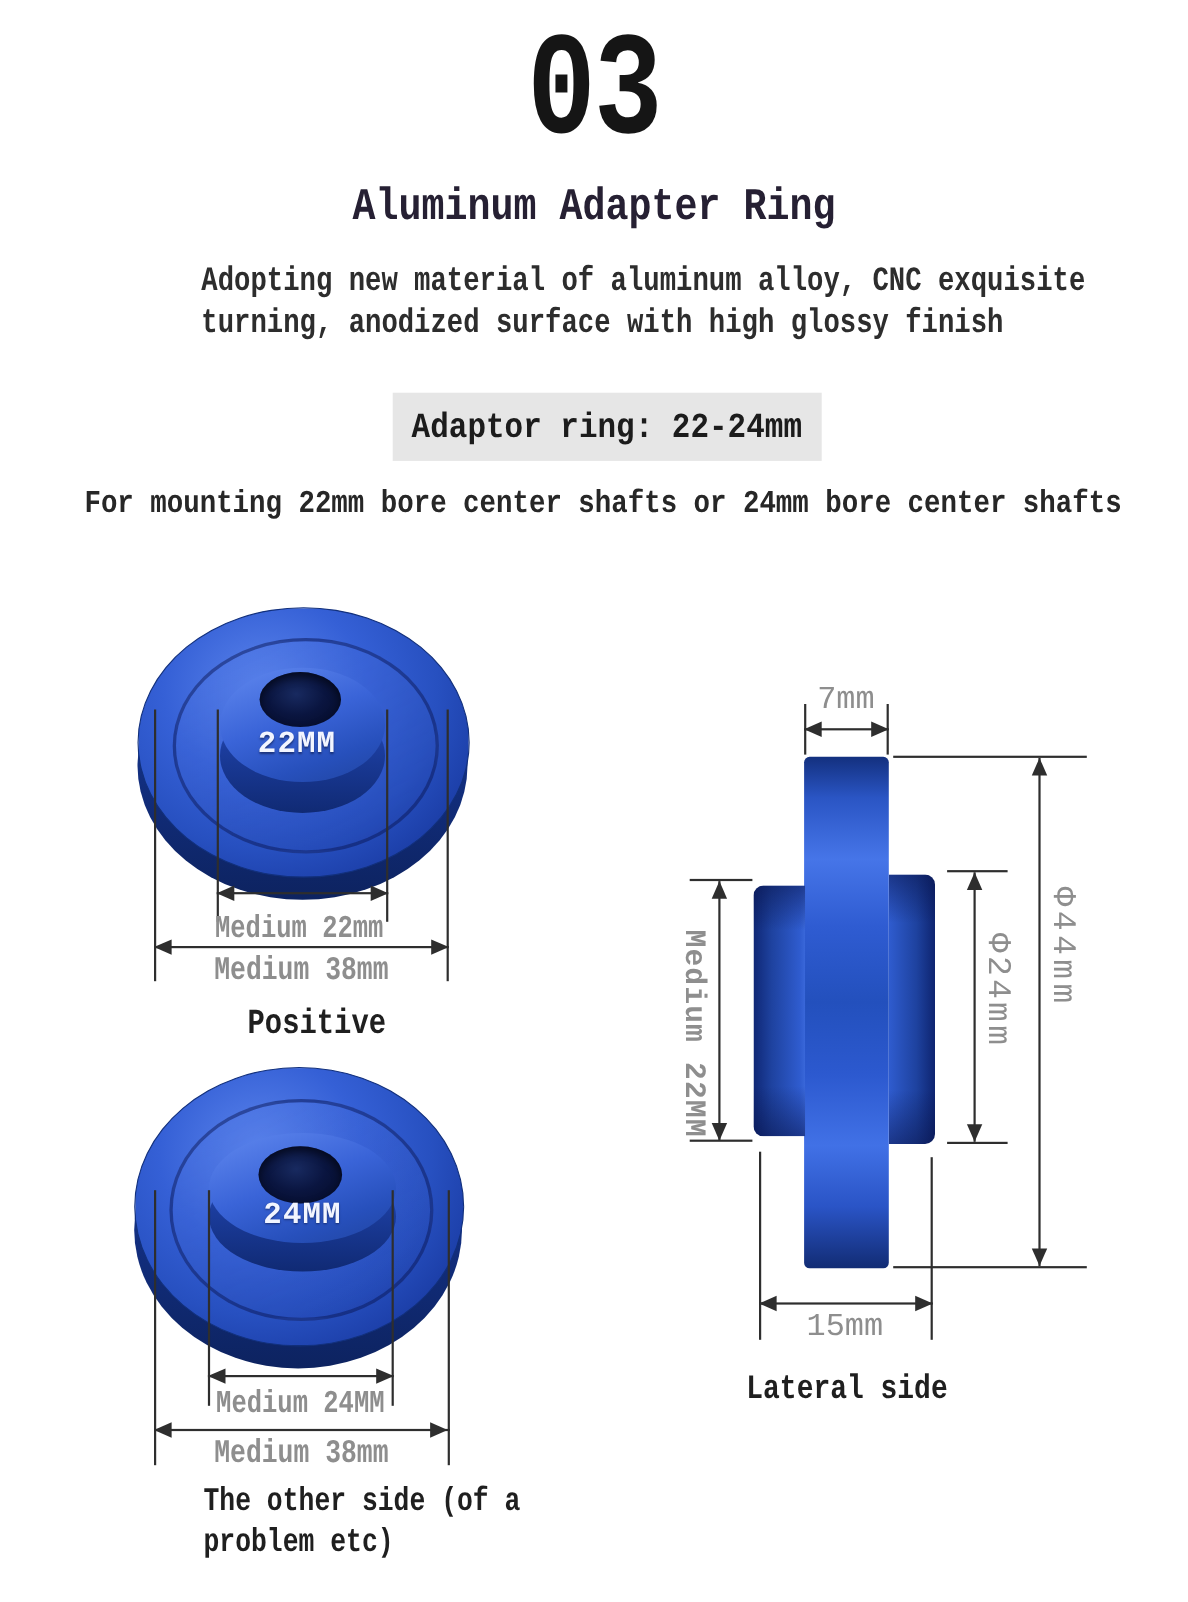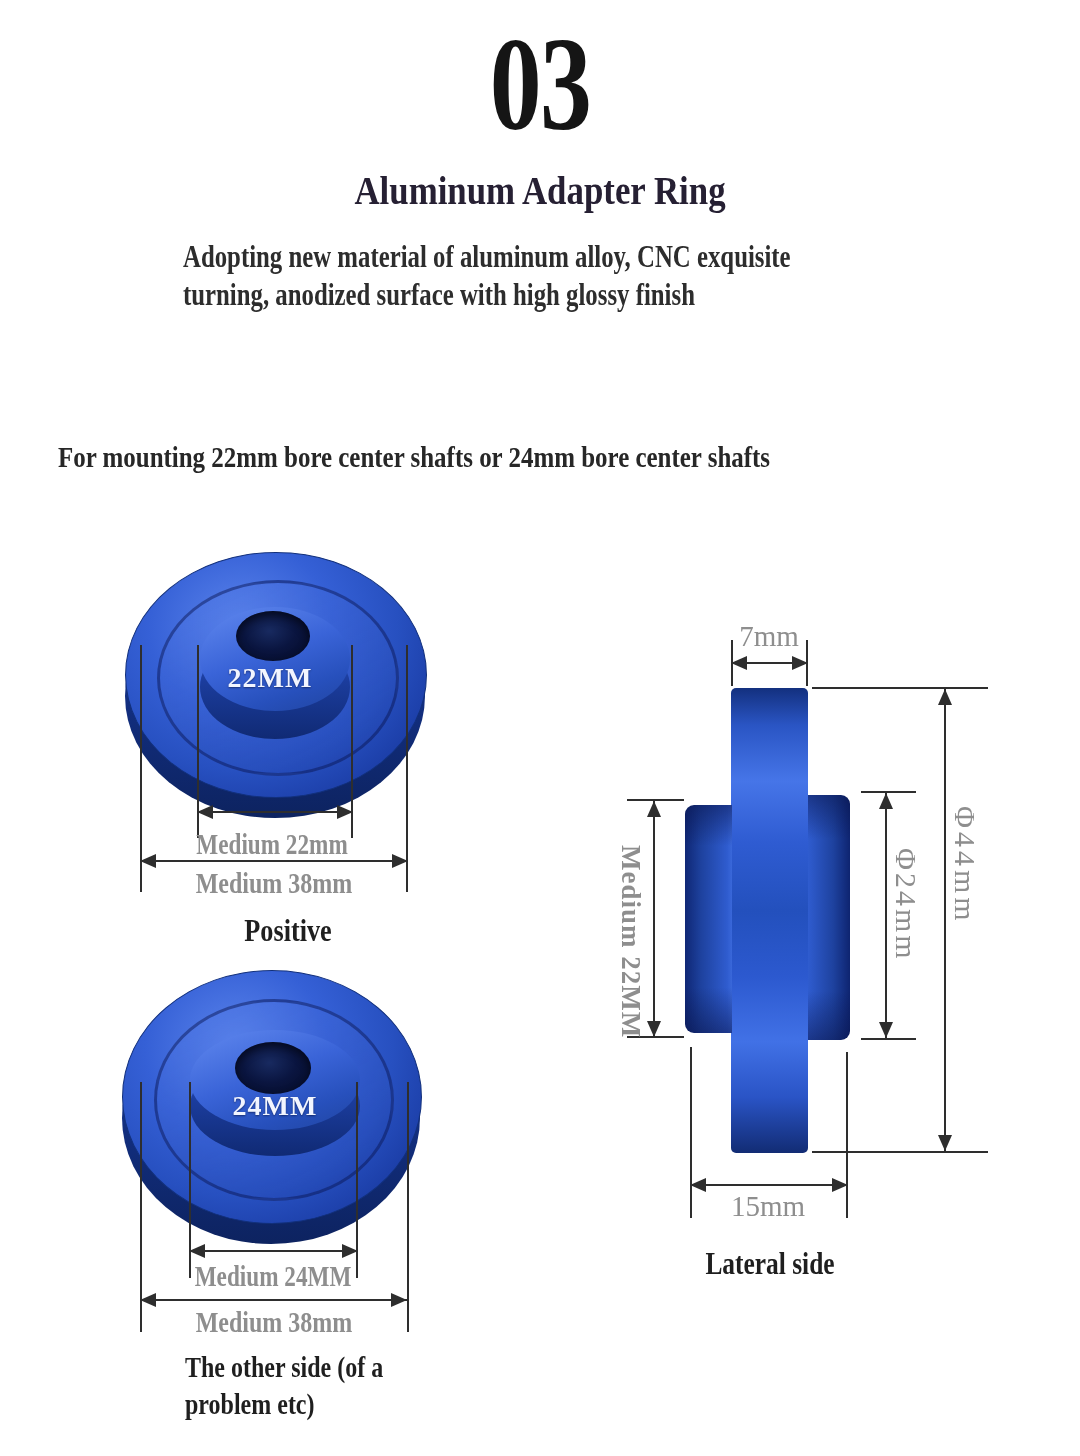--- a/index.html
+++ b/index.html
@@ -1,17 +1,17 @@
 <!DOCTYPE html>
 <html style="--line-color: #2e2e2e; --dim-text: #8e8e8e; --text-dark: #1f1f1f; --title-color: #262033; --badge-bg: #e6e6e6; --ring-blue: #2f5ccf; --ring-blue-dark: #132e7e; --bore-navy: #081231; --hub-label-white: #f2f5ff;"><head>
 <meta charset="utf-8">
 <style>
   html,body{margin:0;padding:0;background:#fff;}
   .page{position:relative;width:1080px;height:1456px;background:#fff;overflow:hidden;
-        font-family:Liberation Serif, serif;}
+        font-family:Liberation Mono, monospace;}
   
   .num{position:absolute;left:0;top:18px;width:1080px;text-align:center;
        font-size:133px;line-height:1;font-weight:700;color:#151515;
        letter-spacing:-2px;transform:scaleX(.78);transform-origin:50% 0;}
   .title{position:absolute;left:0;top:166px;width:1080px;text-align:center;
        font-size:41px;font-weight:700;color:var(--title-color,#262033);
        transform:scaleX(.85);transform-origin:50% 0;white-space:nowrap;}
   .desc{position:absolute;left:183px;top:238px;}
   .desc-line{font-size:31px;line-height:38px;font-weight:700;color:#2d2d2d;
        white-space:nowrap;transform:scaleX(.8);transform-origin:0 0;}
@@ -66,20 +66,23 @@
 </head>
 <body>
 
 <div class="page">
 
   <div class="num">03</div>
   <div class="title">Aluminum Adapter Ring</div>
   <div class="desc">
     <div class="desc-line">Adopting new material of aluminum alloy, CNC exquisite</div>
     <div class="desc-line">turning, anodized surface with high glossy finish</div>
+  </div>
+  <div class="badge">
+    <span>Adaptor ring: 22-24mm</span>
   </div>
   <div class="subtitle">
     <span>For mounting 22mm bore center shafts or 24mm bore center shafts</span>
   </div>
 
   <div class="ring" style="left:112px;top:543px;width:350px;height:305px;">
     <div class="disc-side" style="left:13px;top:31px;width:300px;height:244px;"></div>
     <div class="disc-face" style="left:13px;top:9px;width:300px;height:244px;"></div>
     <div class="groove" style="left:45px;top:37px;width:236px;height:190px;"></div>
     <div class="hub-side" style="left:88px;top:92px;width:150px;height:104px;"></div>

